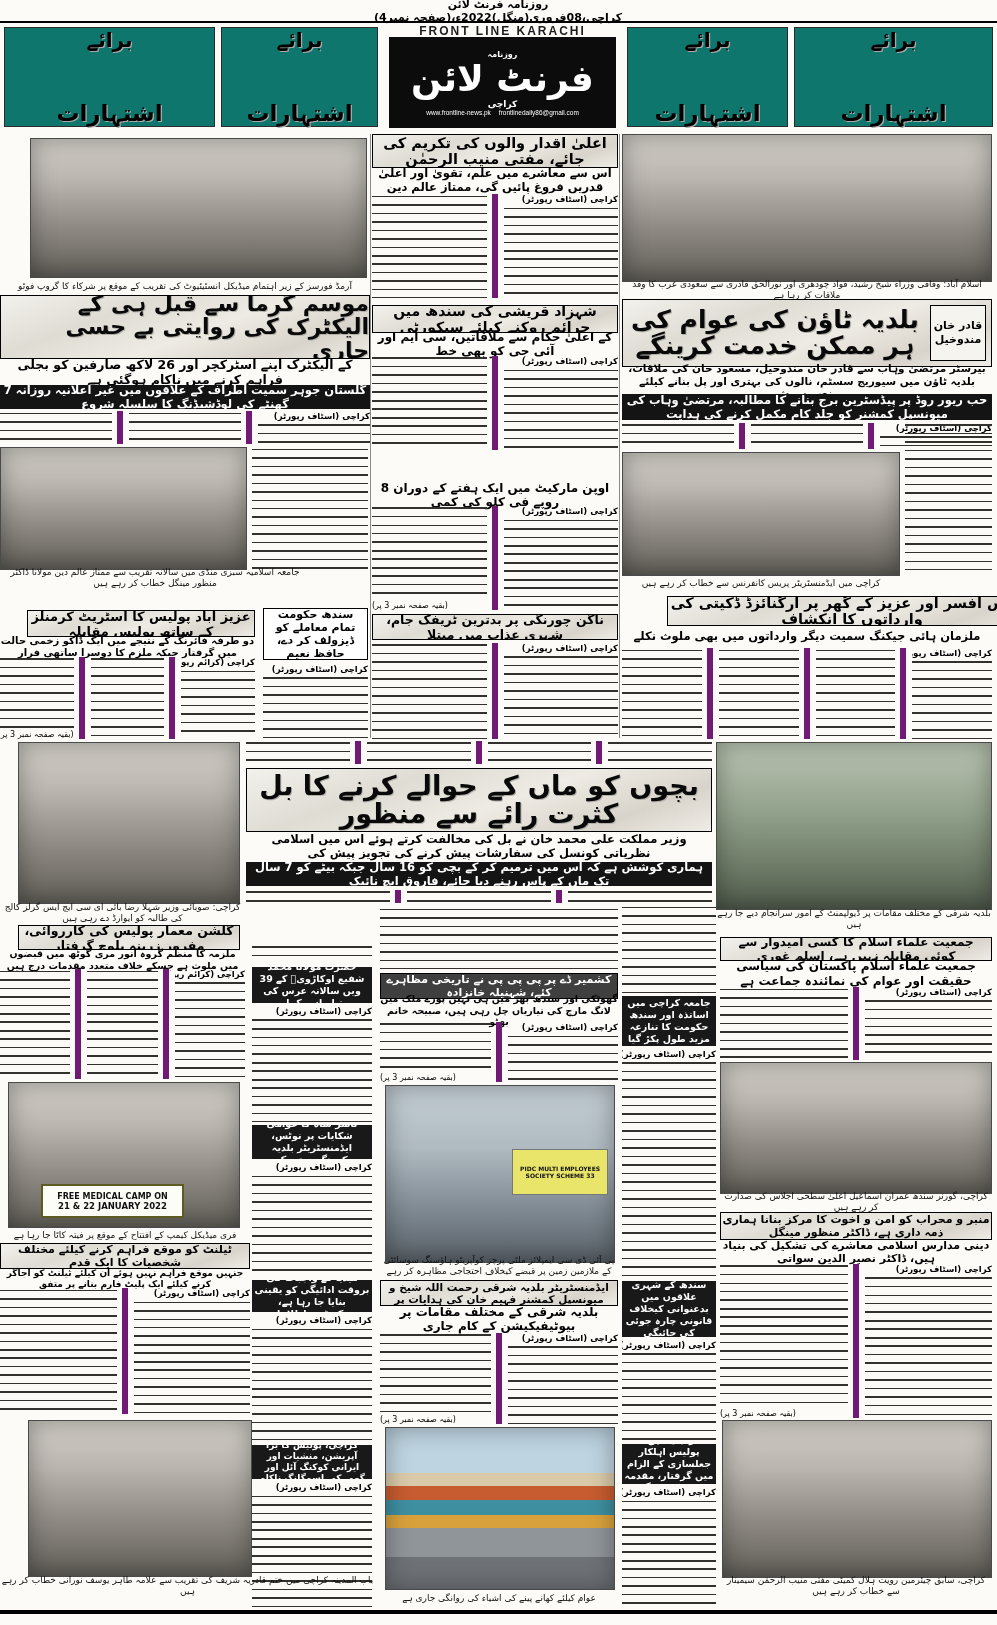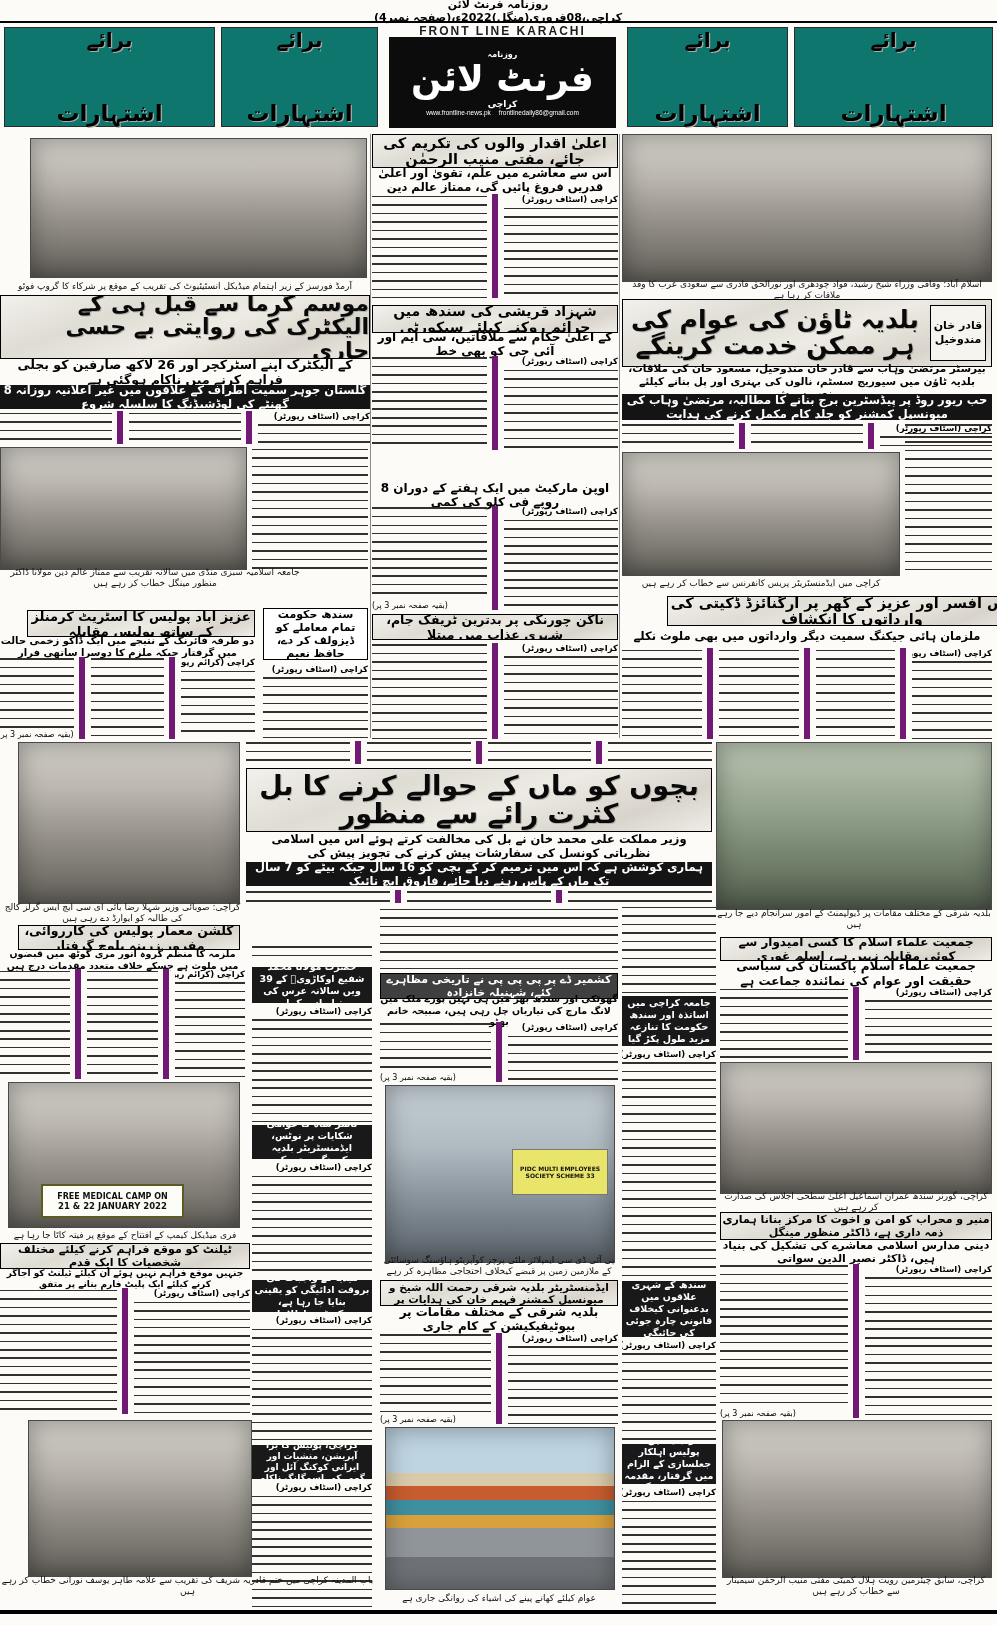--- a/index.html
+++ b/index.html
@@ -128,21 +128,21 @@
     <div class="c">
         <div class="fill"></div>
       </div>
   </div>
   <div class="abs photo ph-in" style="left:622px;top:452px;width:278px;height:124px;"></div>
   <div class="abs cap u ctr" style="left:622px;top:578px;width:278px;height:11px;">کراچی میں ایڈمنسٹریٹر پریس کانفرنس سے خطاب کر رہے ہیں</div>
   <div class="abs fill" style="left:905px;top:423px;width:87px;height:153px;"></div>
 
   <div class="abs hb ctr u big" style="left:0;top:295px;width:370px;height:64px;font-size:22px;text-align:right;">موسم گرما سے قبل ہی کے الیکٹرک کی روایتی بے حسی جاری</div>
   <div class="abs sub u ctr" style="left:0;top:361px;width:370px;height:22px;font-size:12.5px;">کے الیکٹرک اپنے اسٹرکچر اور 26 لاکھ صارفین کو بجلی فراہم کرنے میں ناکام ہوگئی ہے</div>
-  <div class="abs rev u ctr" style="left:0;top:385px;width:370px;height:24px;font-size:11.5px;">گلستان جوہر سمیت اطراف کے علاقوں میں غیر اعلانیہ روزانہ 8 گھنٹے کی لوڈشیڈنگ کا سلسلہ شروع</div>
+  <div class="abs rev u ctr" style="left:0;top:385px;width:370px;height:24px;font-size:11.5px;">گلستان جوہر سمیت اطراف کے علاقوں میں غیر اعلانیہ روزانہ 7 گھنٹے کی لوڈشیڈنگ کا سلسلہ شروع</div>
   <div class="abs cols u" style="left:0;top:411px;width:370px;height:33px;">
     <div class="c">
         <div class="op">کراچی (اسٹاف رپورٹر)</div>
         <div class="fill"></div>
       </div>
     <div class="c">
         <div class="fill"></div>
       </div>
     <div class="c">
         <div class="fill"></div>

